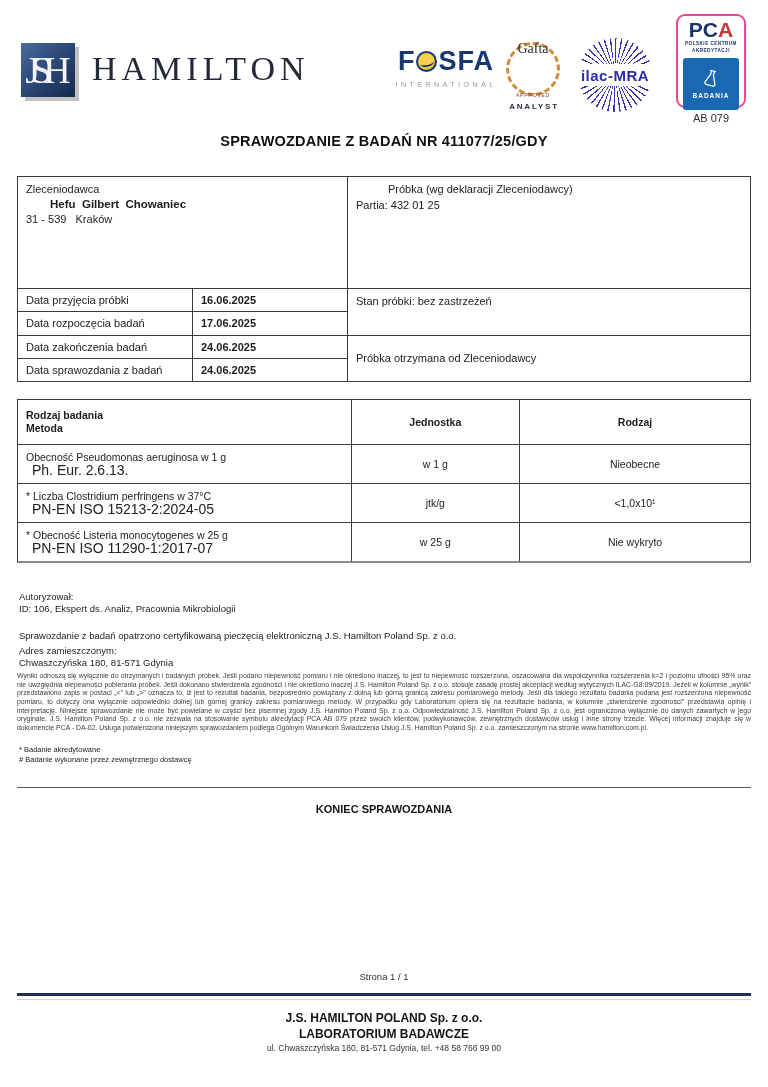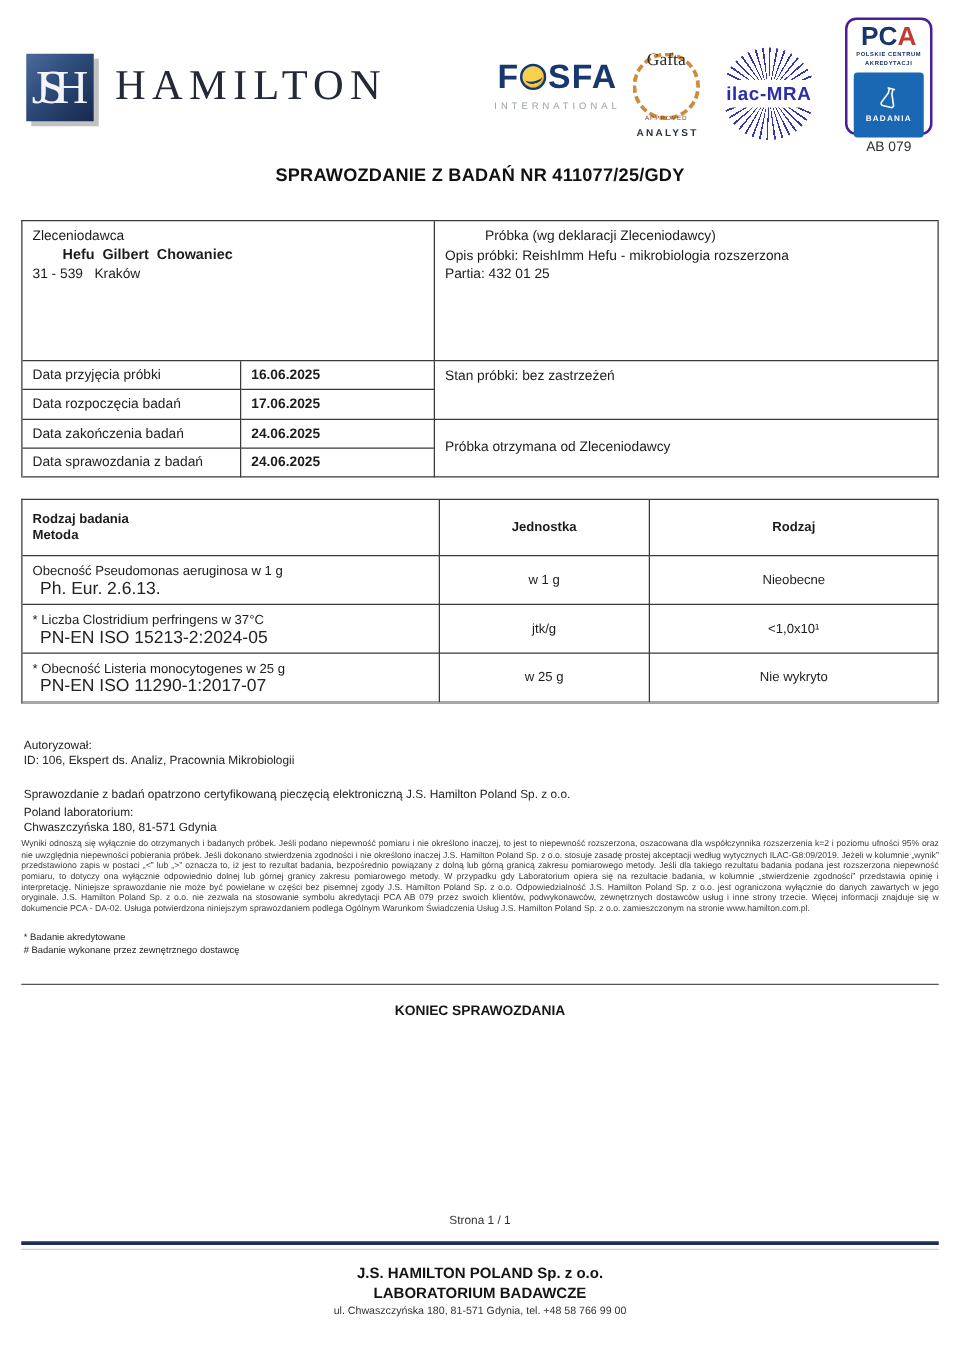--- a/index.html
+++ b/index.html
@@ -41,21 +41,21 @@
   .gafta-analyst{ margin-top:6px; font-size:8px; font-weight:bold; letter-spacing:1.8px; color:#2c3442; }
 
   .ilac{ left:578px; top:38px; width:74px; height:74px; border-radius:50%;
     background:repeating-conic-gradient(from 0deg,#3636ac 0deg 2.4deg,#ffffff 2.4deg 9.5deg);
     position:absolute; }
   .ilac-band{ position:absolute; left:-4px; right:-4px; top:26px; height:22px; background:#ffffff;
     display:flex; align-items:center; justify-content:center; }
   .ilac-band span{ color:#2d2daa; font-weight:bold; font-size:15px; letter-spacing:0.5px; }
 
   .pca-badge{ left:676px; top:14px; width:70px; height:94px; background:#ffffff;
-    border:2px solid #4c1d95; border-radius:9px; text-align:center; padding-top:3px; }
+    border:2px solid #ec4899; border-radius:9px; text-align:center; padding-top:3px; }
   .pca-abbr{ font-size:21px; font-weight:bold; line-height:1; }
   .pca-abbr .pc{ color:#17356b; } .pca-abbr .a{ color:#c23b31; }
   .pca-sub{ font-size:4.6px; font-weight:bold; color:#17356b; letter-spacing:0.5px; line-height:1.4; margin-top:1px; }
   .pca-box{ margin:3px auto 0; width:56px; height:52px; background:#1a67b3; border-radius:3px;
     display:flex; flex-direction:column; align-items:center; justify-content:center; gap:2px; }
   .pca-box svg{ transform:rotate(14deg); }
   .pca-box-label{ color:#ffffff; font-size:6.5px; font-weight:bold; letter-spacing:1px; }
   .pca-cert{ left:676px; top:112px; width:70px; text-align:center; font-size:11px; color:#2e2e2e; }
 
   
@@ -158,21 +158,20 @@
 <div class="abs report-title">SPRAWOZDANIE Z BADAŃ NR 411077/25/GDY</div>
 
 <div class="abs info-table">
   <div class="cell-client">
     <div>Zleceniodawca</div>
     <div class="client-name pre">Hefu  Gilbert  Chowaniec</div>
     <div class="pre">31 - 539   Kraków</div>
   </div>
   <div class="cell-sample">
     <div class="first">Próbka (wg deklaracji Zleceniodawcy)</div>
-    <div>Opis próbki: ReishImm Hefu - mikrobiologia rozszerzona</div>
     <div>Partia: 432 01 25</div>
   </div>
 
   <div class="date-label">Data przyjęcia próbki</div>
   <div class="date-value">16.06.2025</div>
   <div class="cell-stan">Stan próbki: bez zastrzeżeń</div>
 
   <div class="date-label">Data rozpoczęcia badań</div>
   <div class="date-value">17.06.2025</div>
 
@@ -210,21 +209,21 @@
     <span class="rt-name">* Obecność Listeria monocytogenes w 25 g</span>
     <span class="rt-method">PN-EN ISO 11290-1:2017-07</span>
   </div>
   <div class="rt-center rt-val last-row">w 25 g</div>
   <div class="rt-center rt-val last-row">Nie wykryto</div>
 </div>
 
 <div class="abs auth" style="top:591px">Autoryzował:</div>
 <div class="abs auth" style="top:603px">ID: 106, Ekspert ds. Analiz, Pracownia Mikrobiologii</div>
 <div class="abs auth" style="top:630px">Sprawozdanie z badań opatrzono certyfikowaną pieczęcią elektroniczną J.S. Hamilton Poland Sp. z o.o.</div>
-<div class="abs auth" style="top:645px">Poland laboratorium:</div>
+<div class="abs auth" style="top:645px">Adres zamieszczonym:</div>
 <div class="abs auth" style="top:657px">Chwaszczyńska 180, 81-571 Gdynia</div>
 
 <div class="abs disclaimer">Wyniki odnoszą się wyłącznie do otrzymanych i badanych próbek. Jeśli podano niepewność pomiaru i nie określono inaczej, to jest to niepewność rozszerzona, oszacowana dla współczynnika rozszerzenia k=2 i poziomu ufności 95% oraz nie uwzględnia niepewności pobierania próbek. Jeśli dokonano stwierdzenia zgodności i nie określono inaczej J.S. Hamilton Poland Sp. z o.o. stosuje zasadę prostej akceptacji według wytycznych ILAC-G8:09/2019. Jeżeli w kolumnie „wynik” przedstawiono zapis w postaci „&lt;” lub „&gt;” oznacza to, iż jest to rezultat badania, bezpośrednio powiązany z dolną lub górną granicą zakresu pomiarowego metody. Jeśli dla takiego rezultatu badania podana jest rozszerzona niepewność pomiaru, to dotyczy ona wyłącznie odpowiednio dolnej lub górnej granicy zakresu pomiarowego metody. W przypadku gdy Laboratorium opiera się na rezultacie badania, w kolumnie „stwierdzenie zgodności” przedstawia opinię i interpretację. Niniejsze sprawozdanie nie może być powielane w części bez pisemnej zgody J.S. Hamilton Poland Sp. z o.o. Odpowiedzialność J.S. Hamilton Poland Sp. z o.o. jest ograniczona wyłącznie do danych zawartych w jego oryginale. J.S. Hamilton Poland Sp. z o.o. nie zezwala na stosowanie symbolu akredytacji PCA AB 079 przez swoich klientów, podwykonawców, zewnętrznych dostawców usług i inne strony trzecie. Więcej informacji znajduje się w dokumencie PCA - DA-02. Usługa potwierdzona niniejszym sprawozdaniem podlega Ogólnym Warunkom Świadczenia Usług J.S. Hamilton Poland Sp. z o.o. zamieszczonym na stronie www.hamilton.com.pl.</div>
 <div class="abs footnote" style="top:745px">* Badanie akredytowane</div>
 <div class="abs footnote" style="top:755px"># Badanie wykonane przez zewnętrznego dostawcę</div>
 
 <div class="abs end-rule"></div>
 <div class="abs end-note">KONIEC SPRAWOZDANIA</div>
 
 <div class="abs page-number">Strona  1 / 1</div>

